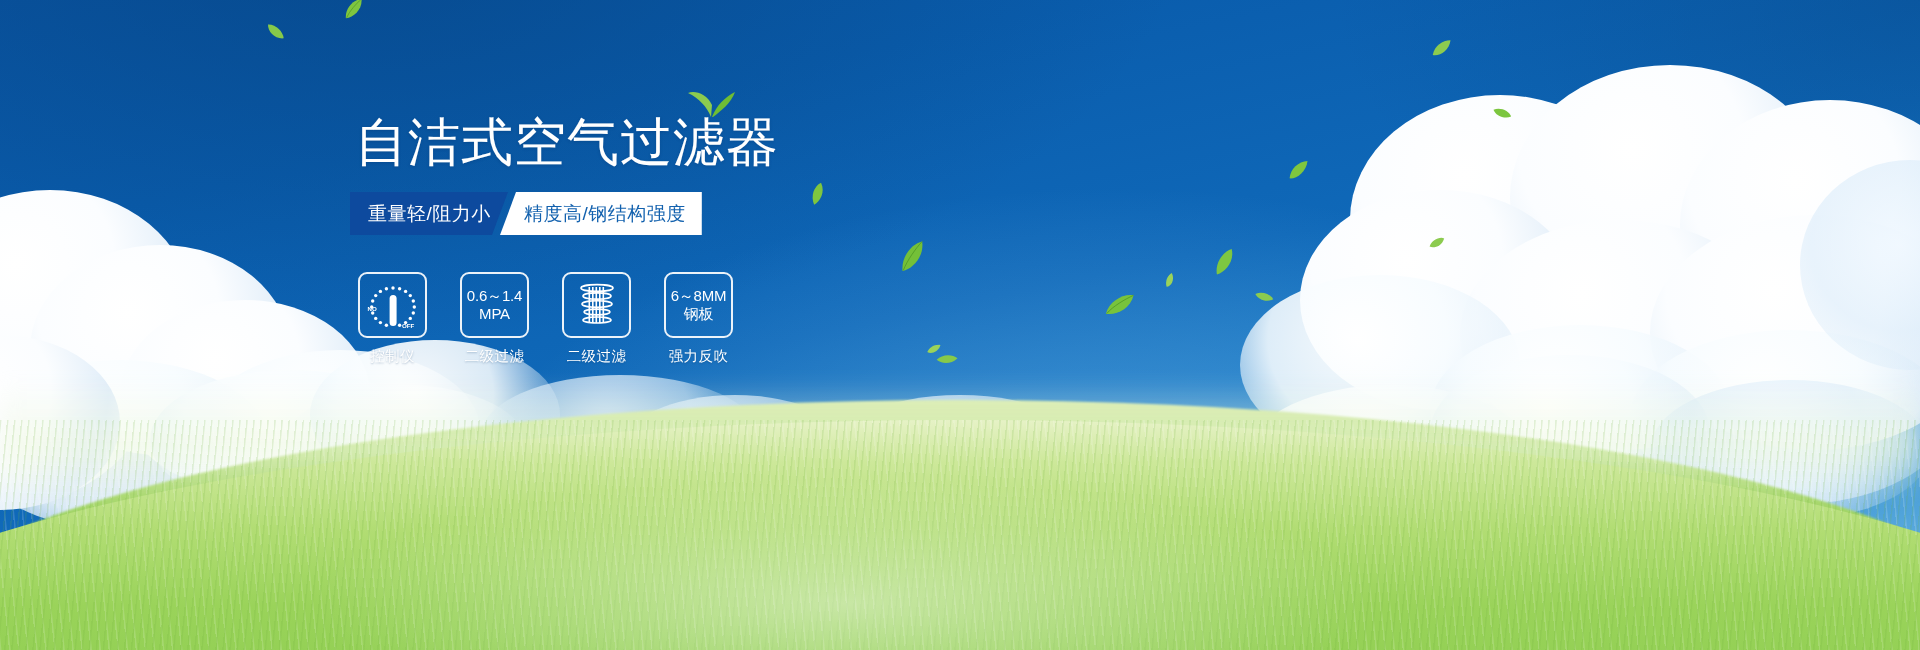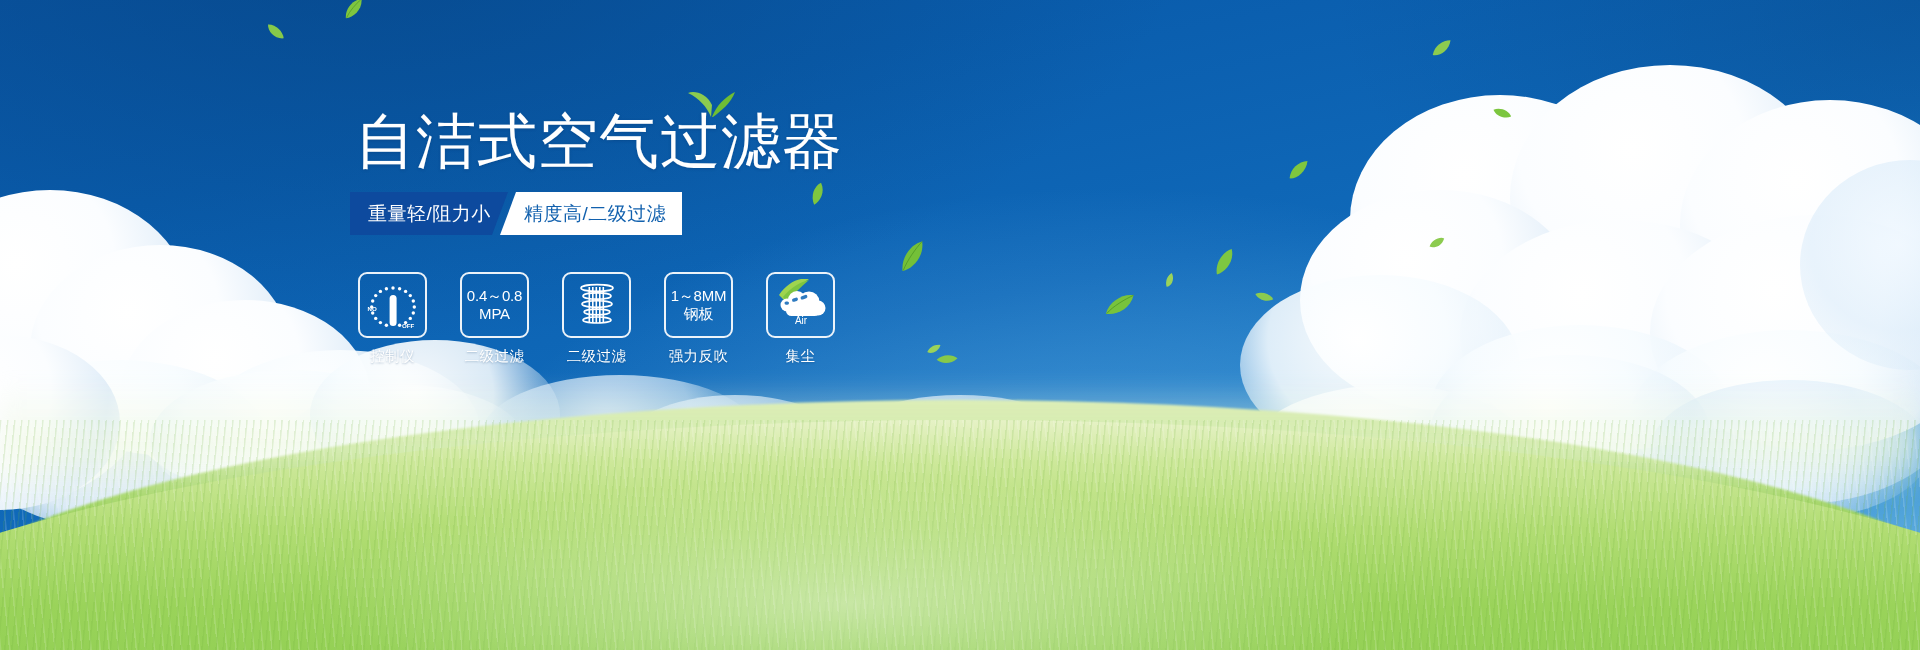--- a/index.html
+++ b/index.html
@@ -69,21 +69,21 @@
   
   .leaf { position:absolute; }
   .leaf svg { display:block; }
 
   
   .content { position:absolute; left:0; top:0; width:1920px; height:650px; }
 
   .title-block { position:absolute; left:355px; top:112px; }
   .main-title {
     position:relative;
-    font-size:60px; line-height:60px; color:#ffffff;
+    font-size:52px; line-height:60px; color:#ffffff;
     letter-spacing:1px; font-weight:300;
     text-shadow:0 1px 3px rgba(0,40,90,.25);
     white-space:nowrap;
     -webkit-text-stroke:0.2px rgba(255,255,255,.35);
   }
   .title-leaf { position:absolute; left:330px; top:-24px; }
 
   
   .badge-row { position:absolute; left:350px; top:192px; display:flex; height:43px; }
   .badge {
@@ -266,21 +266,21 @@
       <div class="title-leaf">
         <svg width="52" height="30" viewBox="0 0 52 30">
           <path d="M26 29 C22 19 14 10 3 5 C10 2 22 6 27 17 Z" fill="#8ccb4f"></path>
           <path d="M27 29 C31 18 40 9 50 4 C46 15 36 23 28 29 Z" fill="#6fbd34"></path>
         </svg>
       </div>
     </div>
 
     <div class="badge-row">
       <div class="badge badge-primary">重量轻/阻力小</div>
-      <div class="badge badge-secondary">精度高/二级过滤</div>
+      <div class="badge badge-secondary">精度高/钢结构强度</div>
     </div>
 
     <div class="features">
 
       <div class="feature">
         <div class="feature-box">
           <span class="feature-icon">
             <svg width="54" height="50" viewBox="0 0 54 50">
               <g fill="#ffffff">
                 <circle cx="27" cy="8" r="1.7"></circle>
@@ -308,21 +308,21 @@
               <text x="36" y="47.5" font-family="'Liberation Sans',sans-serif" font-size="6.2" font-weight="bold" fill="#ffffff">OFF</text>
             </svg>
           </span>
         </div>
         <div class="feature-label">控制仪</div>
       </div>
 
       <div class="feature">
         <div class="feature-box">
           <div class="feature-text">
-            <span class="small">0.4～0.8</span>
+            <span class="small">0.6～1.4</span>
             <span class="small">MPA</span>
           </div>
         </div>
         <div class="feature-label">二级过滤</div>
       </div>
 
       <div class="feature">
         <div class="feature-box">
           <span class="feature-icon">
             <svg width="46" height="48" viewBox="0 0 46 48">
@@ -342,47 +342,23 @@
               </g>
             </svg>
           </span>
         </div>
         <div class="feature-label">二级过滤</div>
       </div>
 
       <div class="feature">
         <div class="feature-box">
           <div class="feature-text">
-            <span class="small">1～8MM</span>
+            <span class="small">6～8MM</span>
             <span class="small">钢板</span>
           </div>
         </div>
         <div class="feature-label">强力反吹</div>
       </div>
 
-      <div class="feature">
-        <div class="feature-box">
-          <span class="feature-icon" style="margin-top:-6px;">
-            <svg width="56" height="46" viewBox="0 0 56 46">
-              <path d="M6 16 C14 4 26 -2 36 0 C27 6 18 13 12 22 Z" fill="#9fd44f"></path>
-              <path d="M10 18 C18 8 28 3 36 1 C28 8 20 15 14 23 Z" fill="#7ec541"></path>
-              <g fill="#ffffff">
-                <circle cx="14" cy="26" r="6.5"></circle>
-                <circle cx="24" cy="21" r="9"></circle>
-                <circle cx="36" cy="23" r="10.5"></circle>
-                <rect x="13" y="26" width="34" height="11" rx="5.5"></rect>
-                <circle cx="45" cy="29" r="7.5"></circle>
-              </g>
-              <g fill="#2f7bc0">
-                <rect x="11.5" y="22.5" width="4.5" height="3.2" rx="1.6"></rect>
-                <rect x="19" y="19" width="6" height="3.4" rx="1.7" transform="rotate(-18 22 20.7)"></rect>
-                <rect x="27.5" y="16.5" width="7" height="3.4" rx="1.7" transform="rotate(-20 31 18.2)"></rect>
-              </g>
-              <text class="airtext" x="28" y="45" text-anchor="middle" font-family="'Liberation Sans',sans-serif" font-size="10" fill="#ffffff">Air</text>
-            </svg>
-          </span>
-        </div>
-        <div class="feature-label">集尘</div>
-      </div>
 
     </div>
   </div>
 </div>
 
 </body></html>

